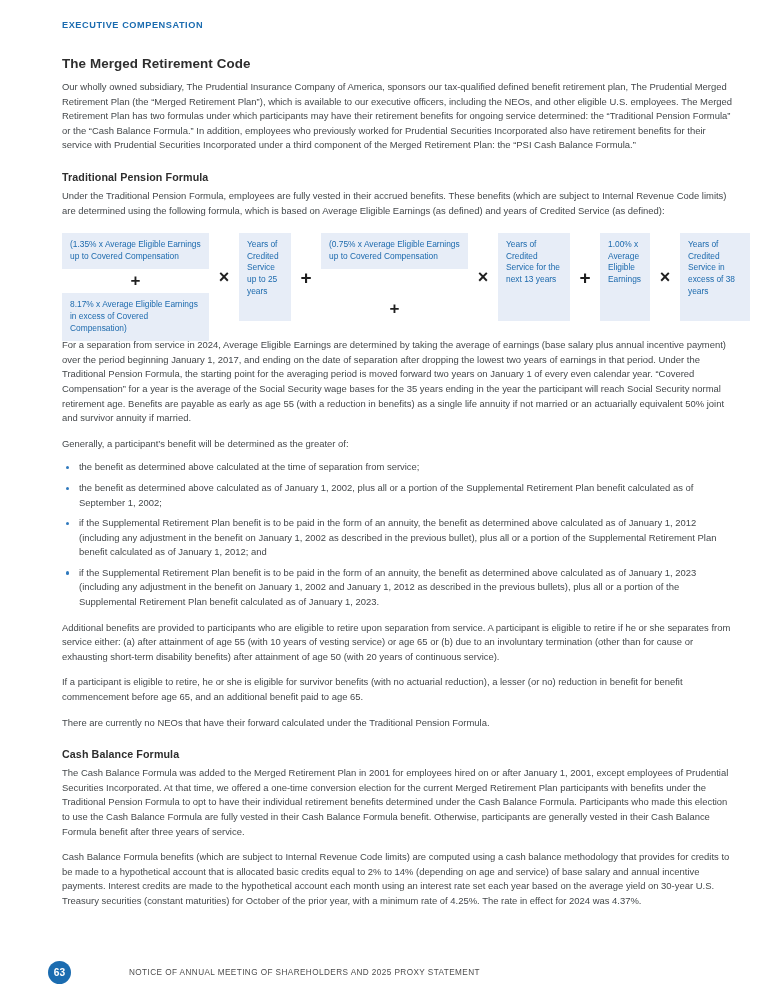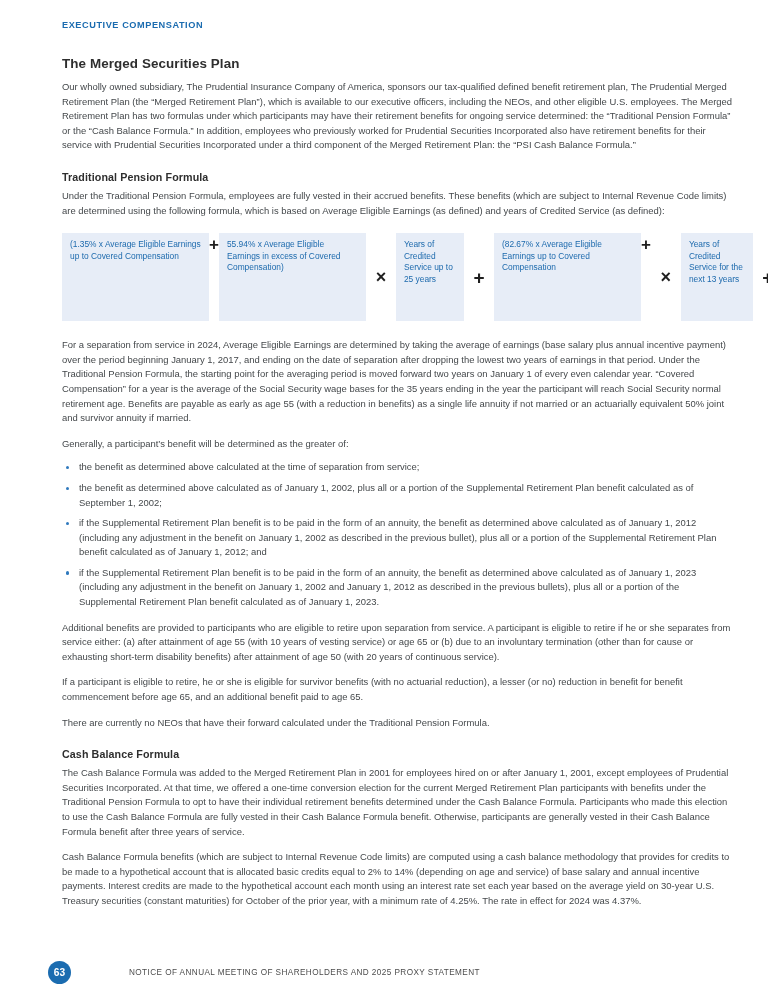--- a/index.html
+++ b/index.html
@@ -93,20 +93,21 @@
     font-size: 19px;
     font-weight: bold;
     color: #1f1f1f;
     width: 30px;
     flex: 0 0 auto;
     line-height: 1;
   }
   .op.times { font-size: 18px; }
   .group {
     display: flex;
+    flex-direction: column;
     justify-content: space-between;
     flex: 0 0 auto;
   }
   .group.stacked { height: 88px; }
   .cell {
     background: #e7edf7;
     color: #1d6aad;
     font-size: 8.4px;
     line-height: 11.6px;
     padding: 6px 8px 7px 8px;
@@ -120,21 +121,21 @@
   .cell.tall span { display: block; }
   .inner-op {
     text-align: center;
     font-size: 17px;
     font-weight: bold;
     color: #1f1f1f;
     line-height: 1;
     padding: 3px 0 4px 0;
   }
   .w-big { width: 147px; }
-  .w-mid { width: 68px; }
+  .w-mid { width: 52px; }
   .w-mid2 { width: 72px; }
   .w-sm { width: 50px; }
   .w-sm2 { width: 70px; }
 
   
   .footer {
     position: absolute;
     left: 48px;
     bottom: 16px;
     display: flex;
@@ -162,48 +163,48 @@
     padding-left: 46px;
   }
 </style>
 </head>
 <body>
 
 <div class="page">
 
   <div class="running-head">EXECUTIVE COMPENSATION</div>
 
-  <h1 class="sec-title">The Merged Securities Plan</h1>
+  <h1 class="sec-title">The Merged Retirement Code</h1>
 
   <p class="body">Our wholly owned subsidiary, The Prudential Insurance Company of America, sponsors our tax-qualified defined benefit retirement plan, The Prudential Merged Retirement Plan (the “Merged Retirement Plan”), which is available to our executive officers, including the NEOs, and other eligible U.S. employees. The Merged Retirement Plan has two formulas under which participants may have their retirement benefits for ongoing service determined: the “Traditional Pension Formula” or the “Cash Balance Formula.” In addition, employees who previously worked for Prudential Securities Incorporated also have retirement benefits for their service with Prudential Securities Incorporated under a third component of the Merged Retirement Plan: the “PSI Cash Balance Formula.”</p>
 
   <h2 class="sub-title">Traditional Pension Formula</h2>
 
   <p class="body tight">Under the Traditional Pension Formula, employees are fully vested in their accrued benefits. These benefits (which are subject to Internal Revenue Code limits) are determined using the following formula, which is based on Average Eligible Earnings (as defined) and years of Credited Service (as defined):</p>
 
   <div class="formula">
 
     <div class="group stacked">
       <div class="cell w-big">(1.35% x Average Eligible Earnings up to Covered Compensation</div>
       <div class="inner-op">+</div>
-      <div class="cell w-big">55.94% x Average Eligible Earnings in excess of Covered Compensation)</div>
+      <div class="cell w-big">8.17% x Average Eligible Earnings in excess of Covered Compensation)</div>
     </div>
 
     <div class="op times">×</div>
 
     <div class="group">
       <div class="cell tall w-mid">
           <span>Years of Credited Service up to 25 years</span>
         </div>
     </div>
 
     <div class="op">+</div>
 
     <div class="group stacked">
-      <div class="cell w-big">(82.67% x Average Eligible Earnings up to Covered Compensation</div>
+      <div class="cell w-big">(0.75% x Average Eligible Earnings up to Covered Compensation</div>
       <div class="inner-op">+</div>
     </div>
 
     <div class="op times">×</div>
 
     <div class="group">
       <div class="cell tall w-mid2">
           <span>Years of Credited Service for the next 13 years</span>
         </div>
     </div>

